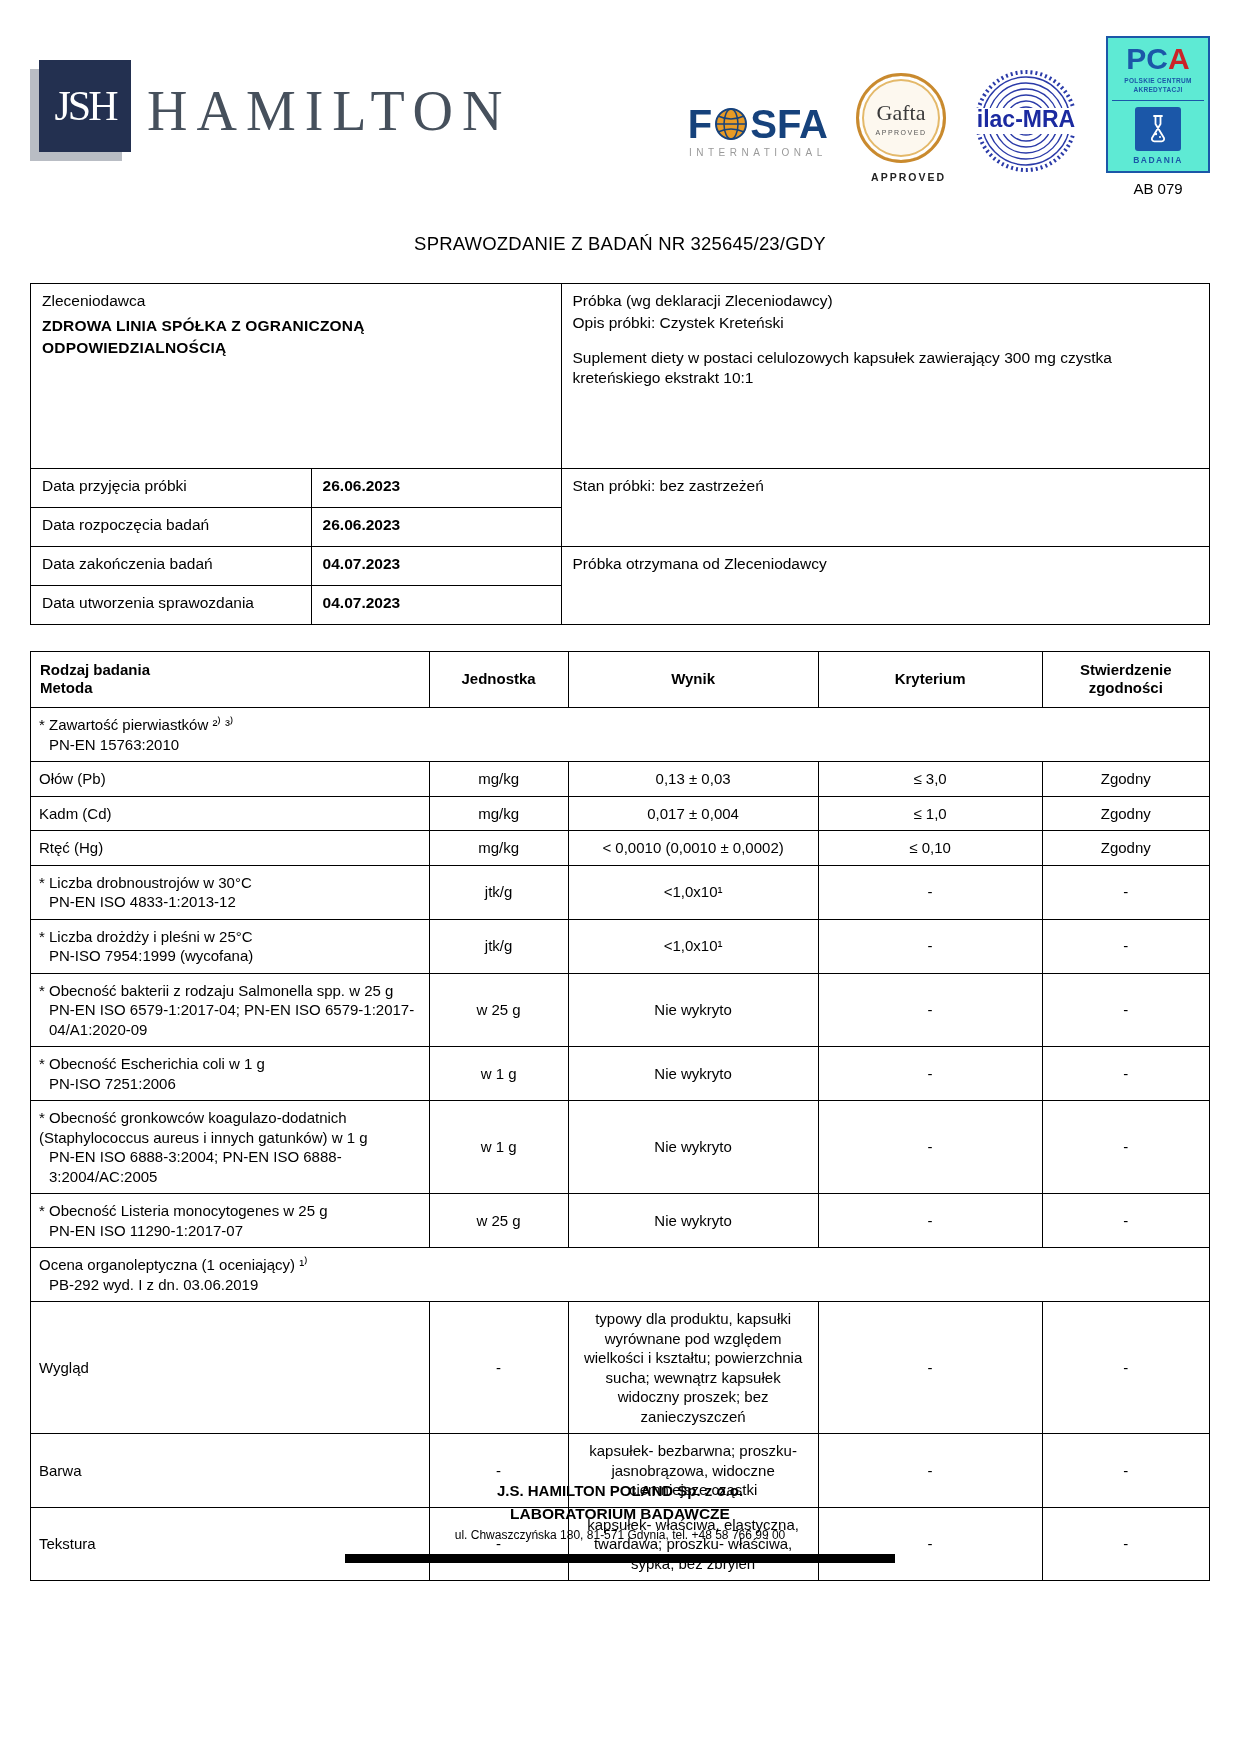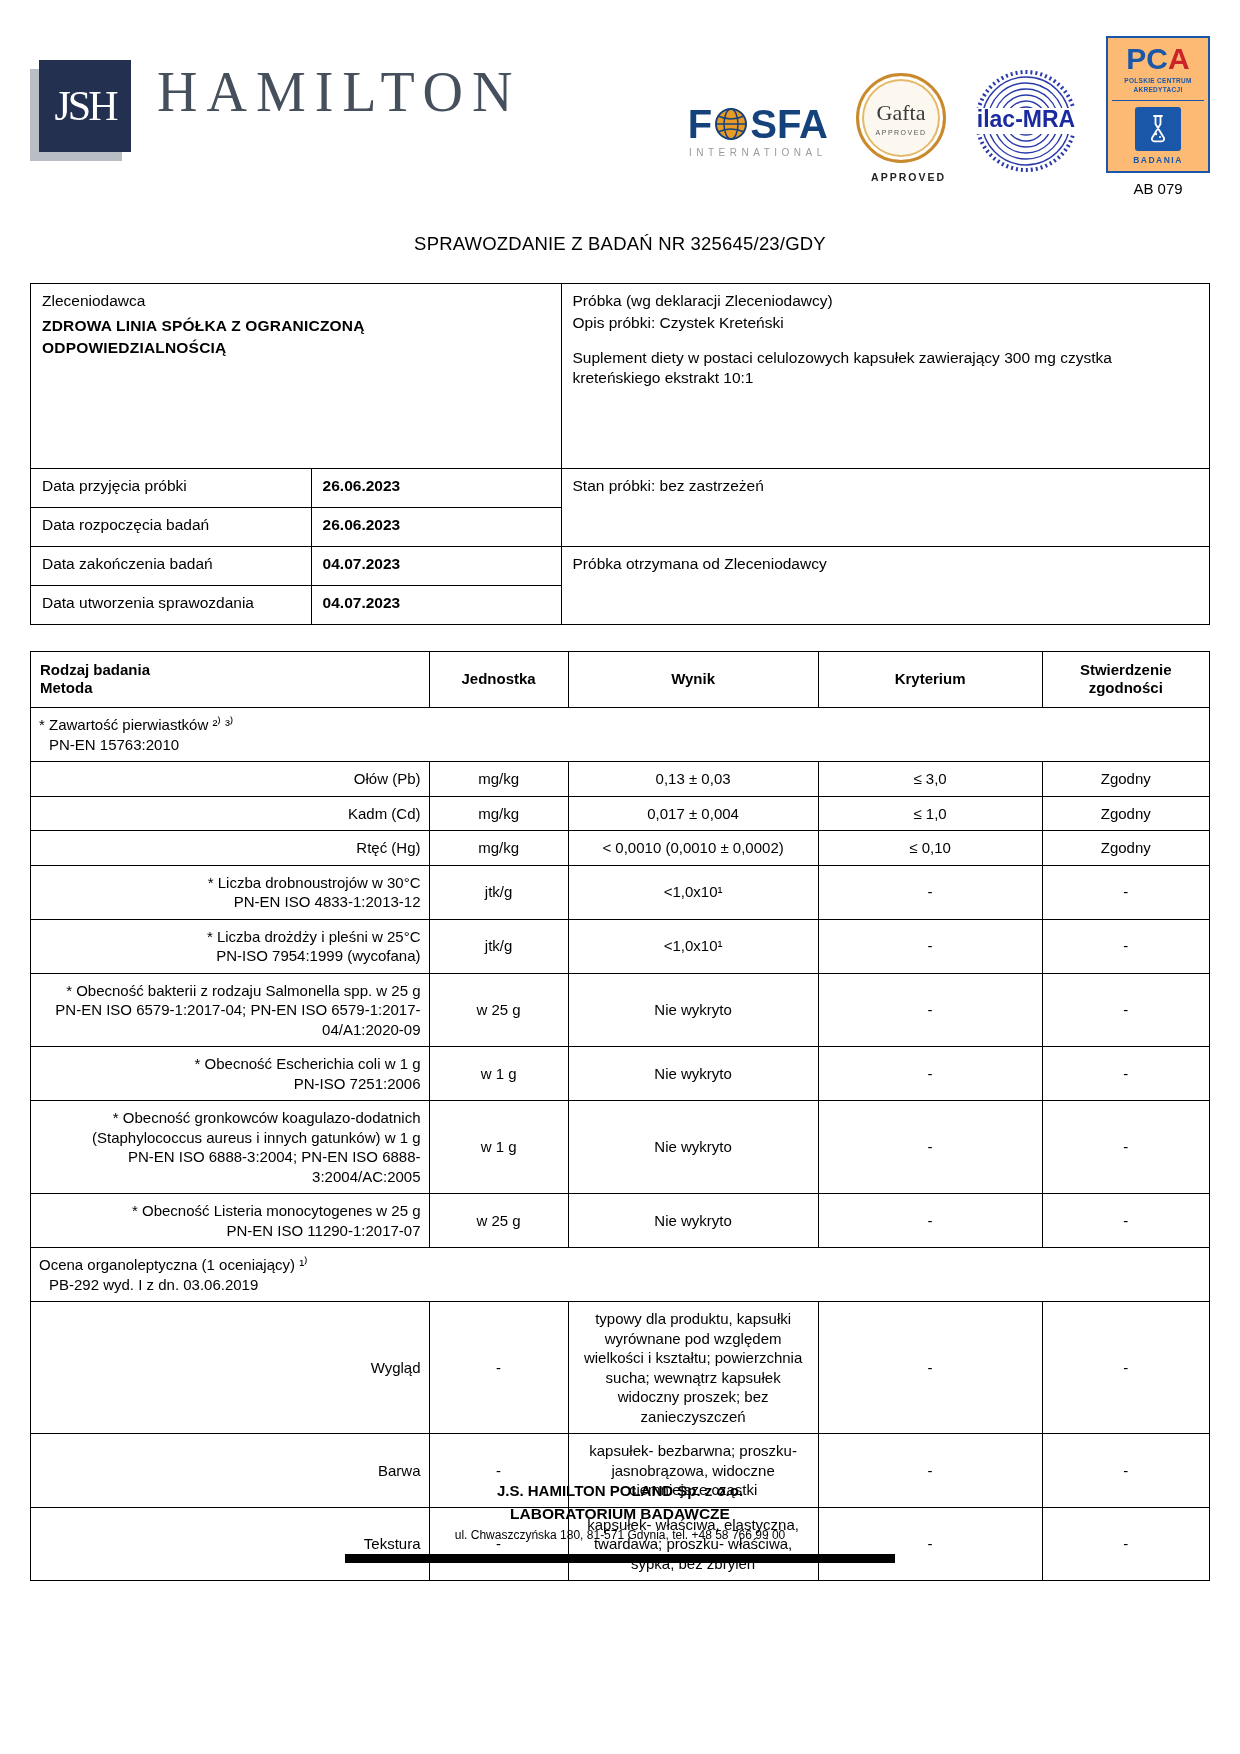--- a/index.html
+++ b/index.html
@@ -4,21 +4,21 @@
 <style>
   html,body { margin:0; padding:0; }
   body {
     width:1240px; height:1754px; background:#fff; color:#000;
     font-family:"Liberation Sans", sans-serif; overflow:hidden; position:relative;
   }
   .page { padding:26px 30px 0 30px; }
 
   
   .header { display:flex; justify-content:space-between; align-items:flex-start; }
-  .brand { display:flex; gap:26px; margin-top:34px; }
+  .brand { display:flex; align-items:center; gap:16px; margin-top:34px; }
   .jsh-box {
     width:92px; height:92px; background:#233050; color:#fff;
     display:flex; align-items:center; justify-content:center;
     font-family:"Liberation Serif", serif; font-size:42px; letter-spacing:-3px;
     box-shadow:-9px 9px 0 0 #b9bdc4; margin-left:9px; margin-bottom:9px;
   }
   .wordmark { font-family:"Liberation Serif", serif; font-size:56px; letter-spacing:9px; color:#46505c; }
 
   .certs { display:flex; align-items:center; gap:28px; margin-top:10px; }
   .fosfa { text-align:center; margin-top:30px; }
@@ -33,21 +33,21 @@
     display:flex; flex-direction:column; align-items:center; justify-content:center; margin:0 auto;
     background:#fdf8ef;
   }
   .gafta-name { font-family:"Liberation Serif", serif; font-size:22px; color:#3a3a3a; }
   .gafta-approved { font-size:7px; letter-spacing:1.5px; color:#555; margin-top:3px; }
   .gafta-analyst { font-size:10.5px; font-weight:bold; letter-spacing:2px; margin-top:8px; color:#222; }
 
   .ilac { margin-top:14px; }
 
   .pca-wrap { text-align:center; }
-  .pca-box { width:92px; border:2px solid #1b57a8; background:#fdba74; padding:6px 4px 6px; }
+  .pca-box { width:92px; border:2px solid #1b57a8; background:#5eead4; padding:6px 4px 6px; }
   .pca-logo { font-size:30px; font-weight:bold; line-height:1; font-family:"Liberation Sans", sans-serif; }
   .pca-logo .pc { color:#1b57a8; }
   .pca-logo .a  { color:#cc2229; }
   .pca-sub { font-size:6.5px; font-weight:bold; color:#1b57a8; line-height:1.35; margin-top:3px; letter-spacing:0.3px; }
   .pca-lower { border-top:1.5px solid #1b57a8; margin-top:5px; padding-top:6px;text-align:center; }
   .pca-flasksq { width:46px; height:44px; background:#1b57a8; margin:0 auto; display:flex; align-items:center; justify-content:center; border-radius:3px; }
   .pca-badania { font-size:8.5px; font-weight:bold; color:#1b57a8; letter-spacing:1.5px; margin-top:4px; }
   .pca-code { font-size:15px; margin-top:7px; color:#000; }
 
   
@@ -65,21 +65,21 @@
   .r-top { vertical-align:top; }
   .r-mid { vertical-align:middle; }
 
   
   table.results { width:100%; border-collapse:collapse; table-layout:fixed; margin-top:26px; }
   table.results th, table.results td { border:1.6px solid #000; font-size:15px; }
   table.results thead th { font-weight:bold; text-align:center; vertical-align:middle; padding:9px 6px; line-height:1.25; }
   table.results thead th.first { text-align:left; padding-left:9px; }
   table.results tbody td { padding:7px 8px; line-height:1.3; }
   td.section-cell { text-align:left; vertical-align:middle; }
-  td.name-cell { text-align:right; vertical-align:middle; }
+  td.name-cell { text-align:left; vertical-align:middle; }
   .method { padding-left:10px; }
   td.c { text-align:center; vertical-align:middle; }
 
   
   .strona { text-align:center; font-size:14.5px; margin-top:30px; }
   .footer { position:absolute; left:0; right:0; top:1482px; text-align:center; }
   .f-company { font-weight:bold; font-size:15px; }
   .f-lab { font-weight:bold; font-size:15.5px; margin-top:6px; }
   .f-addr { font-size:12px; margin-top:5px; }
   .f-bar { width:550px; height:9px; background:#000; margin:12px auto 0; }

